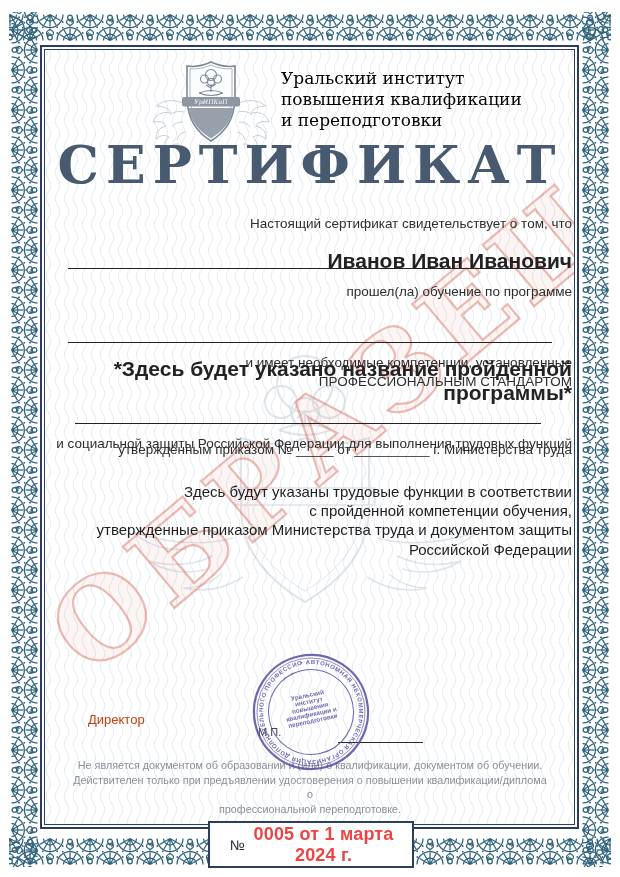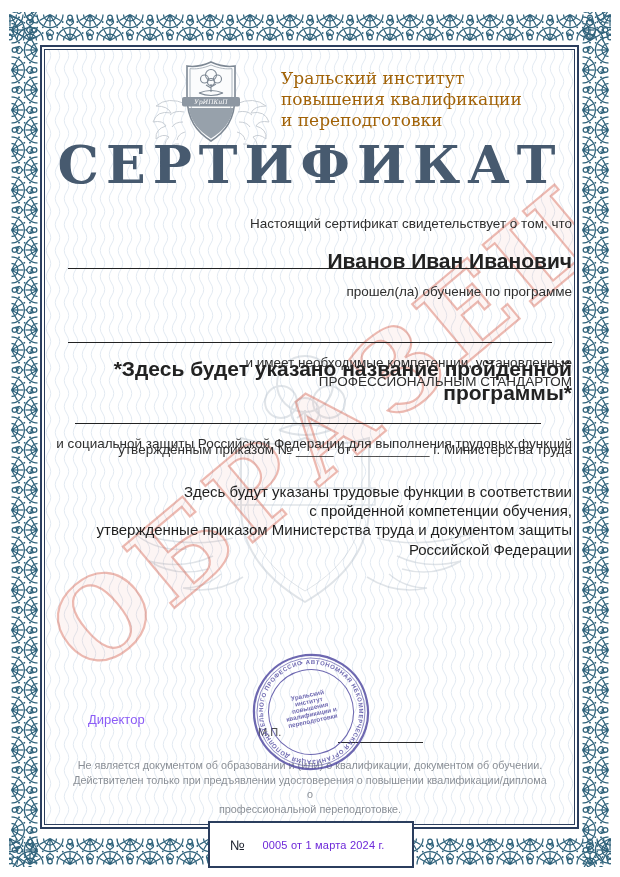--- a/index.html
+++ b/index.html
@@ -9,44 +9,44 @@
   }
   .waves-svg{position:absolute; left:44px; top:49px; z-index:0;}
   .wm-clip{position:absolute; left:46px; top:50px; width:528px; height:775px; overflow:hidden; z-index:2;}
   .border-svg{position:absolute; inset:0; z-index:6;}
   .frame-outer{position:absolute; left:40px; top:45px; right:41px; bottom:48px;
     border:2.5px solid #2b3e5e; z-index:5;}
   .frame-inner{position:absolute; inset:2px; border:1px solid #2b3e5e;}
   
   .logo-svg{position:absolute; left:150px; top:56px; z-index:3;}
   .institute{position:absolute; left:281px; top:68px; z-index:3;
-    font-family:"DejaVu Serif", serif; font-size:17px; line-height:21px; color:#a16207;}
+    font-family:"DejaVu Serif", serif; font-size:17px; line-height:21px; color:#000000;}
   .cert-title{position:absolute; left:48px; right:48px; top:134px; z-index:3;
     text-align:center; font-family:"DejaVu Serif", serif; font-weight:bold;
     font-size:52px; letter-spacing:7px; color:#475a6f; white-space:nowrap;}
   
   .tx{position:absolute; left:48px; right:48px; text-align:right; z-index:3; color:#2e2e2e;}
   .fs13{font-size:13.5px;}
   .fs15b{font-size:21px; font-weight:bold; color:#222;}
   .rule{position:absolute; border-top:1.5px solid #222; z-index:3; height:0;}
   .funcs{font-size:15px; font-weight:normal; line-height:19.2px; color:#1f1f1f;}
   
-  .director{position:absolute; left:88px; top:711px; z-index:3; font-size:13px; line-height:18px; color:#8b5cf6;}
+  .director{position:absolute; left:88px; top:711px; z-index:3; font-size:13px; line-height:18px; color:#c2410c;}
   .mp{position:absolute; left:258px; top:726px; z-index:3; font-size:11px; color:#4a4a4a;}
   .sig-line{position:absolute; left:338px; top:742px; width:85px; border-top:1.5px solid #2a2a2a; z-index:3;}
   .stamp-svg{position:absolute; left:251px; top:652px; z-index:4; opacity:.82; filter:blur(.2px);}
   
   .disclaimer{position:absolute; left:70px; right:70px; top:758px; z-index:3;
     text-align:center; font-size:10.8px; line-height:14.5px; color:#8a8f96;}
   .numbox{position:absolute; left:208px; top:821px; width:206px; height:47px; z-index:7;
     background:#ffffff; border:2.5px solid #2b3e5e; box-sizing:border-box;
     display:flex; align-items:center;}
   .numbox .no{margin-left:20px; font-size:14px; color:#1f2430;}
   .numbox .val{flex:1; text-align:center; margin-right:10px;
-    font-size:11px; font-weight:normal; color:#6d28d9; letter-spacing:.2px;}
+    font-size:18px; font-weight:bold; color:#ef4444; letter-spacing:.2px;}
 </style>
 </head>
 <body>
 
 <div class="cert">
 
   <svg class="waves-svg" width="532" height="775" xmlns="http://www.w3.org/2000/svg">
     <defs>
       <pattern id="wave" width="9" height="26" patternUnits="userSpaceOnUse">
         <path d="M4.5 0 Q9 6.5 4.5 13 Q0 19.5 4.5 26" fill="none" stroke="#dde6ef" stroke-width="1"></path>

